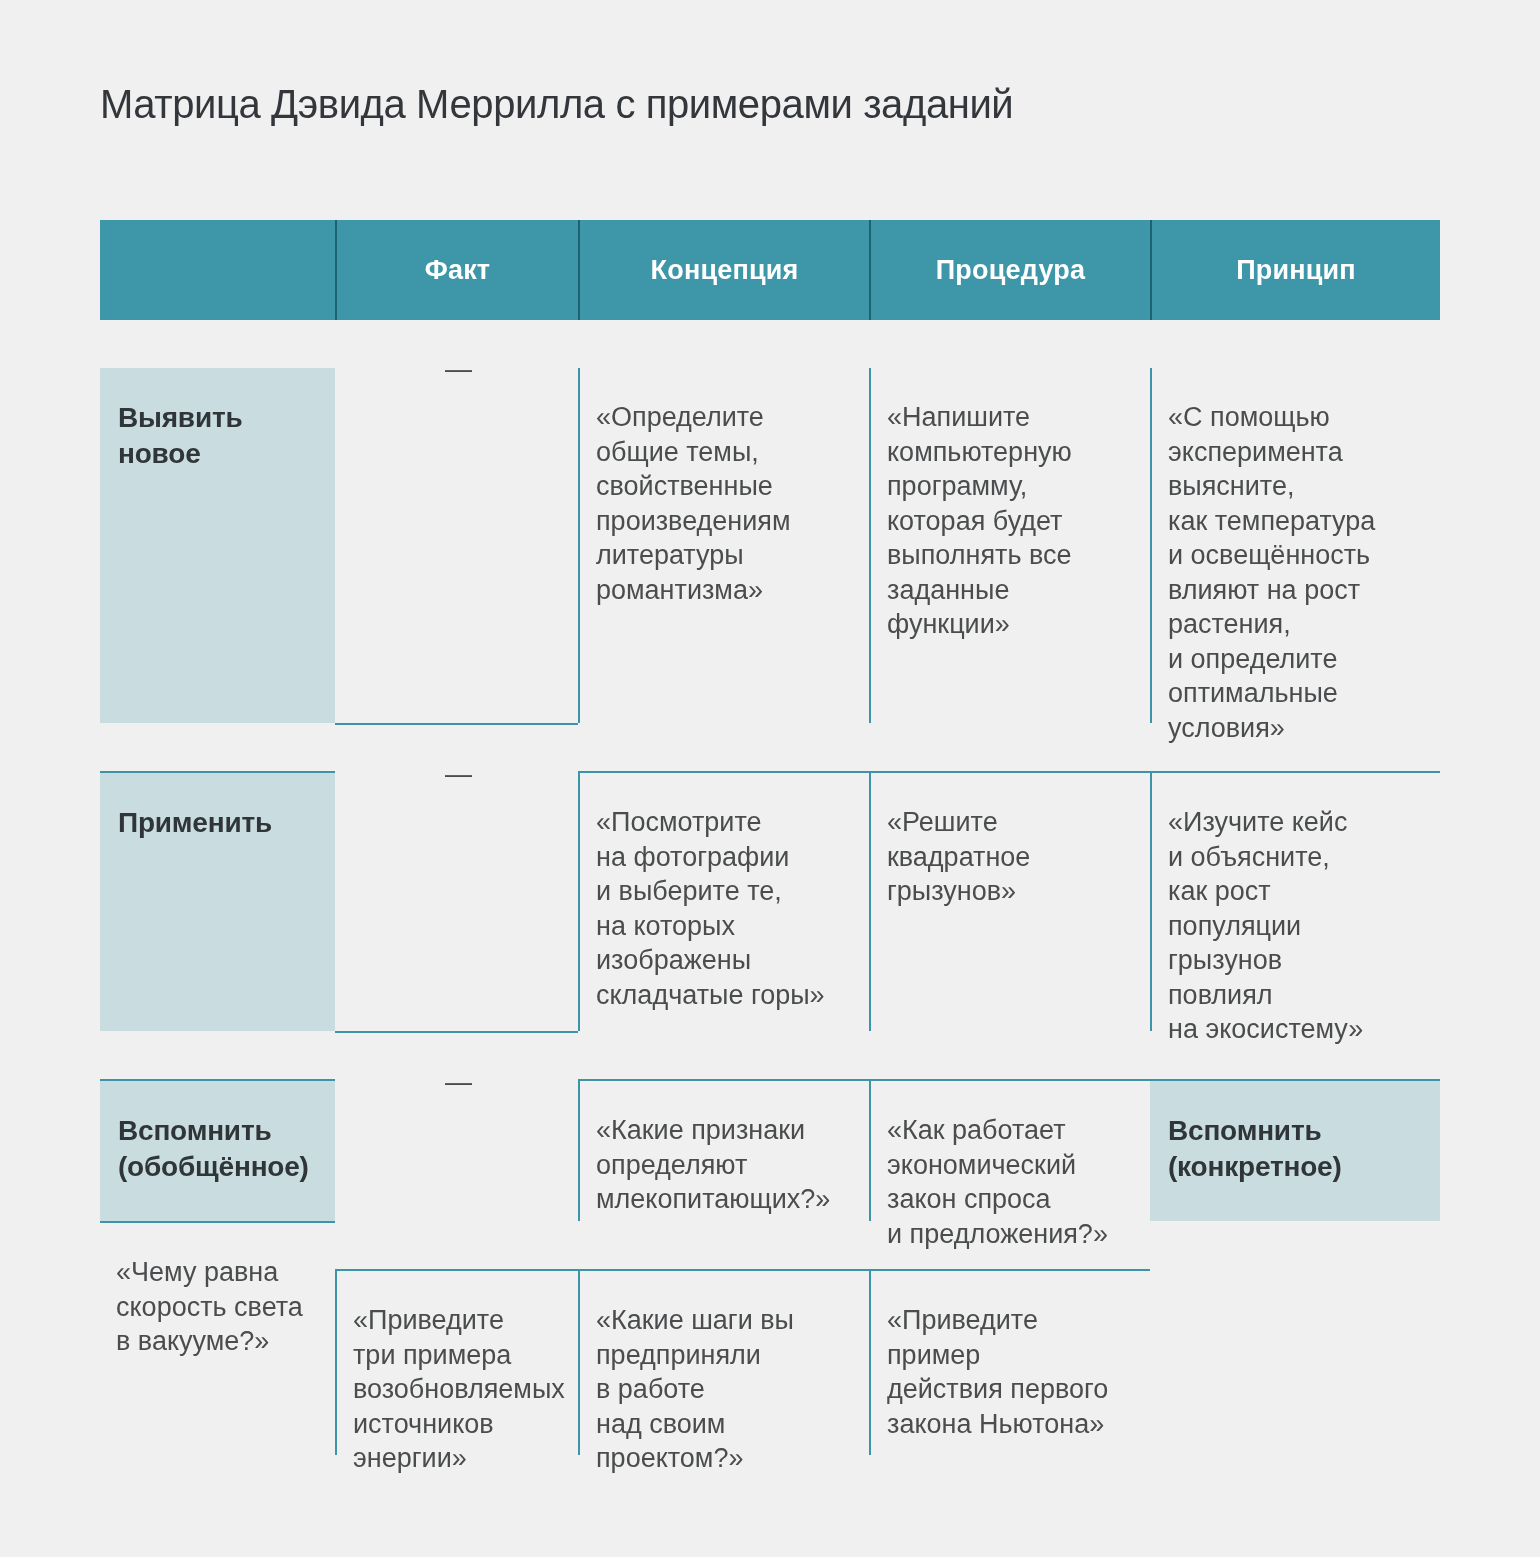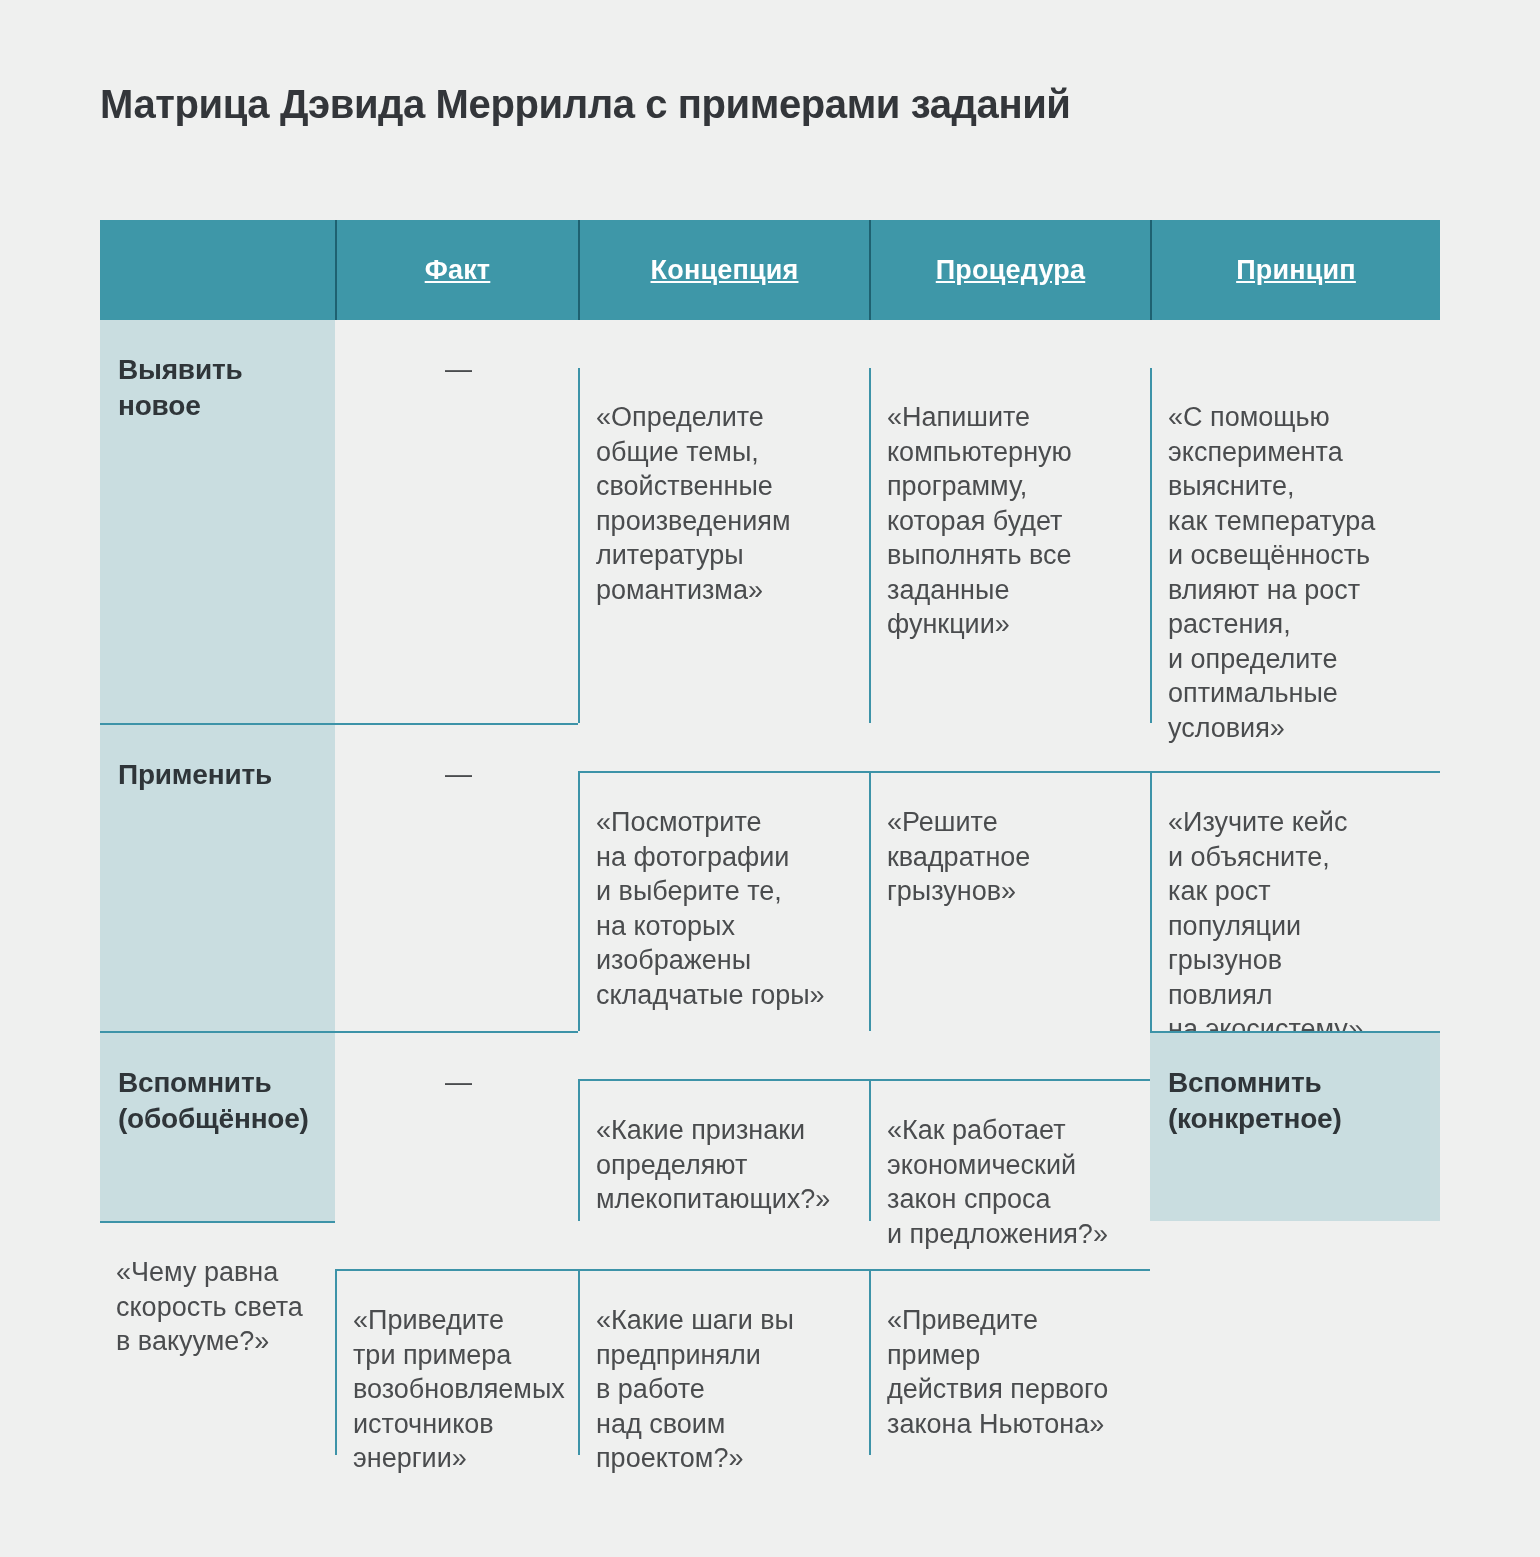--- a/index.html
+++ b/index.html
@@ -21,21 +21,21 @@
     width:1540px;
     height:1557px;
     background:var(--page-bg);
     overflow:hidden;
   }
   .title{
     position:absolute;
     left:100px;
     top:82px;
     font-size:40px;
-    font-weight:700;
+    font-weight:400;
     letter-spacing:-0.4px;
     color:var(--title-color);
   }
   .matrix{
     position:absolute;
     left:100px;
     top:220px;
     display:grid;
     grid-template-columns:235px 243px 291px 281px 290px;
     grid-template-rows:100px 403px 308px 190px 234px;
@@ -43,30 +43,31 @@
   .th{
     background:var(--header-bg);
     color:var(--header-text);
     font-size:27px;
     font-weight:600;
     display:flex;
     align-items:center;
     justify-content:center;
     letter-spacing:0.2px;
   }
-  .th.sep{border-left:2px solid var(--header-divider);text-decoration:underline;}
+  .th.sep{border-left:2px solid var(--header-divider);}
   .rh{
     background:var(--row-header-bg);
     color:var(--row-header-text);
     font-size:28px;
     font-weight:700;
     line-height:36px;
     padding:32px 12px 20px 18px;
     white-space:pre-line;
     letter-spacing:-0.2px;
+    margin-top:48px;
   }
   .c{
     color:var(--body-text);
     font-size:27px;
     line-height:34.5px;
     padding:32px 12px 20px 16px;
     white-space:pre-line;
   }
   .v{border-left:2px solid var(--grid-line);margin-top:48px;}
   .h{border-top:2px solid var(--grid-line);}

